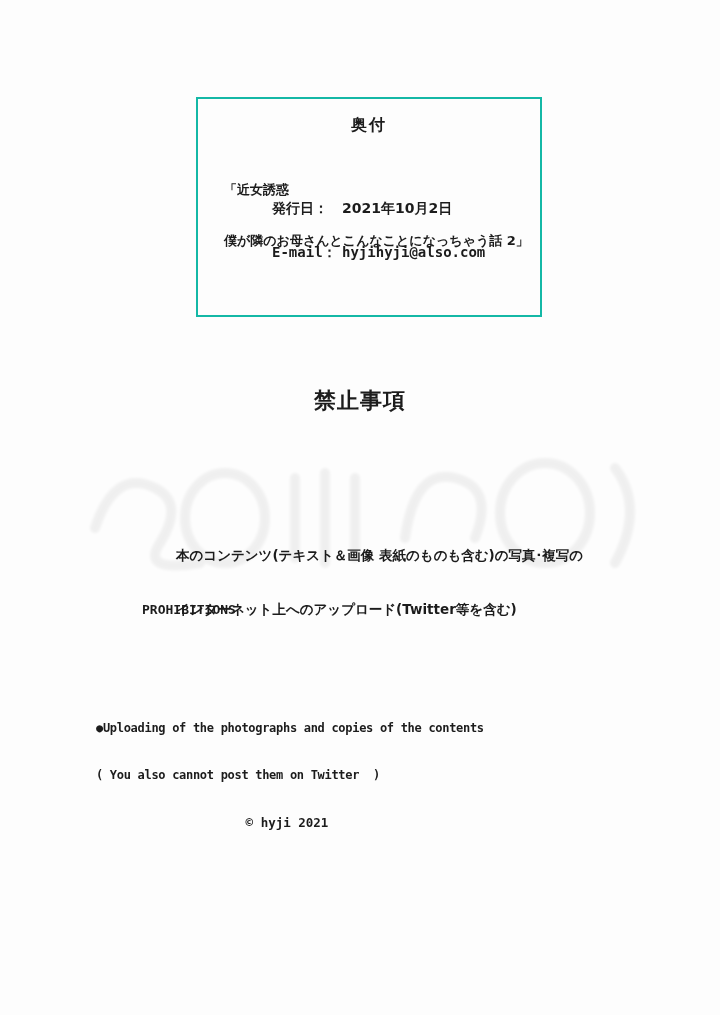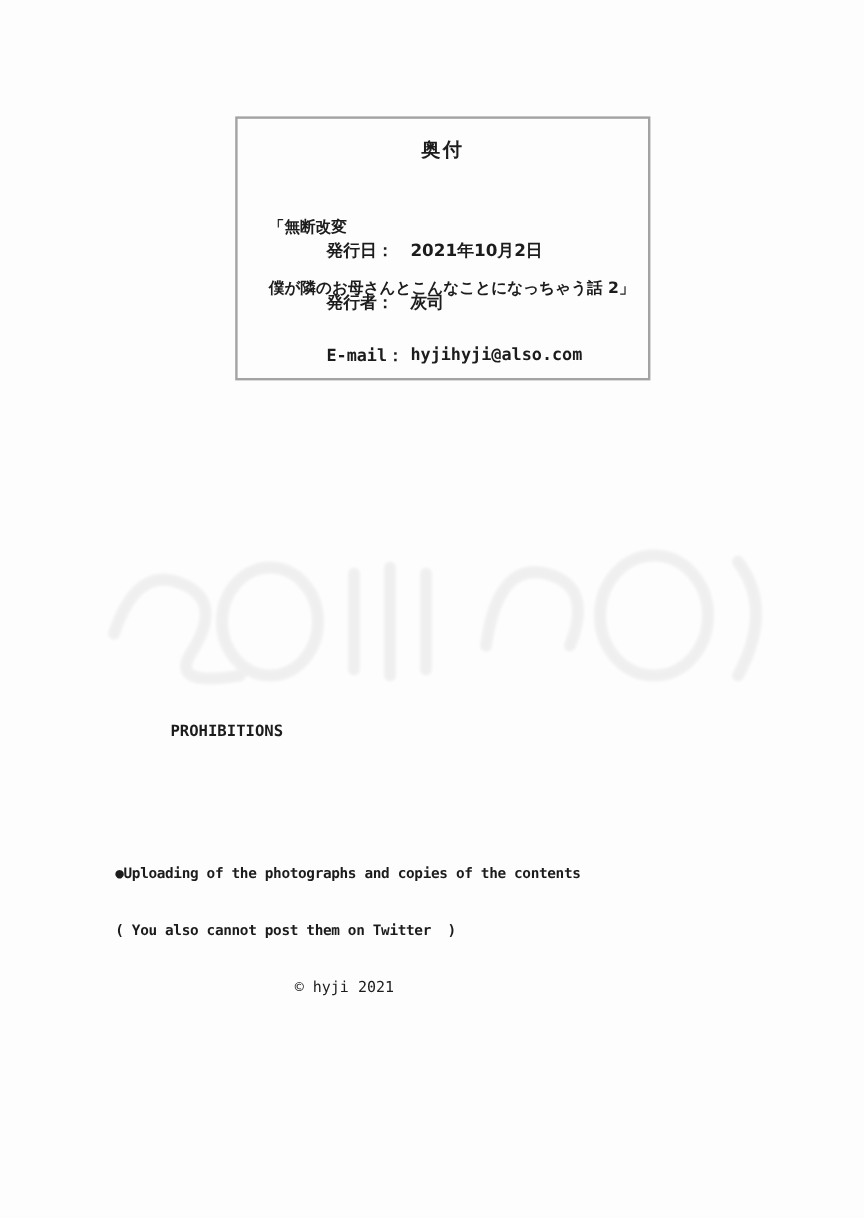--- a/index.html
+++ b/index.html
@@ -28,21 +28,21 @@
     filter: blur(1.5px);
     pointer-events: none;
   }
   
   .colophon-box {
     position: absolute;
     left: 196px;
     top: 97px;
     width: 346px;
     height: 220px;
-    border: 2px solid #a3a3a3;
+    border: 2px solid #14b8a6;
     box-sizing: border-box;
     background: #fdfdfd;
   }
   .colophon-heading {
     position: absolute;
     top: 16px;
     left: 0;
     width: 100%;
     text-align: center;
     font-size: 16px;
@@ -131,21 +131,21 @@
   .en-block-1 { top: 629px; }
   .en-block-2 { top: 690px; }
   
   .copyright {
     position: absolute;
     left: 0;
     top: 815px;
     width: 574px;
     text-align: center;
     font-size: 12.5px;
-    font-weight: 400;
+    font-weight: 700;
     font-family: "DejaVu Sans Mono", "Liberation Mono", monospace;
   }
 </style>
 </head>
 <body>
 
 <div class="page">
 
   <svg class="watermark" viewBox="0 0 580 150" aria-hidden="true">
     <g fill="none" stroke="#000" stroke-width="10" stroke-linecap="round">
@@ -155,42 +155,43 @@
       <path d="M330,100 q10,-70 50,-60 q40,10 20,60"></path>
       <ellipse cx="470" cy="75" rx="45" ry="50"></ellipse>
       <path d="M540,30 q30,40 0,95"></path>
     </g>
   </svg>
 
   <div class="colophon-box">
     <div class="colophon-heading">奥付</div>
 
     <div class="colophon-title">
-      <div>「無断改変</div>
+      <div>「近女誘惑</div>
       <div>僕が隣のお母さんとこんなことになっちゃう話 2」</div>
     </div>
 
     <div class="colophon-fields">
       <div class="field-row">
         <span class="field-label">発行日：</span>
         <span class="field-value">2021年10月2日</span>
-      </div>
-      <div class="field-row">
-        <span class="field-label">発行者：</span>
-        <span class="field-value">灰司</span>
       </div>
       <div class="field-row mono">
         <span class="field-label">E-mail：</span>
         <span class="field-value">hyjihyji@also.com</span>
       </div>
     </div>
   </div>
 
-
-
+  <div class="ja-heading">禁止事項</div>
+
+
+  <div class="ja-block2">
+    <div>本のコンテンツ(テキスト＆画像 表紙のものも含む)の写真･複写の</div>
+    <div>インターネット上へのアップロード(Twitter等を含む)</div>
+  </div>
 
   <div class="en-heading">PROHIBITIONS</div>
 
 
   <div class="en-block en-block-2">
     <div>●Uploading of the photographs and copies of the contents</div>
     <div>( You also cannot post them on Twitter  )</div>
   </div>
 
   <div class="copyright">© hyji 2021</div>

